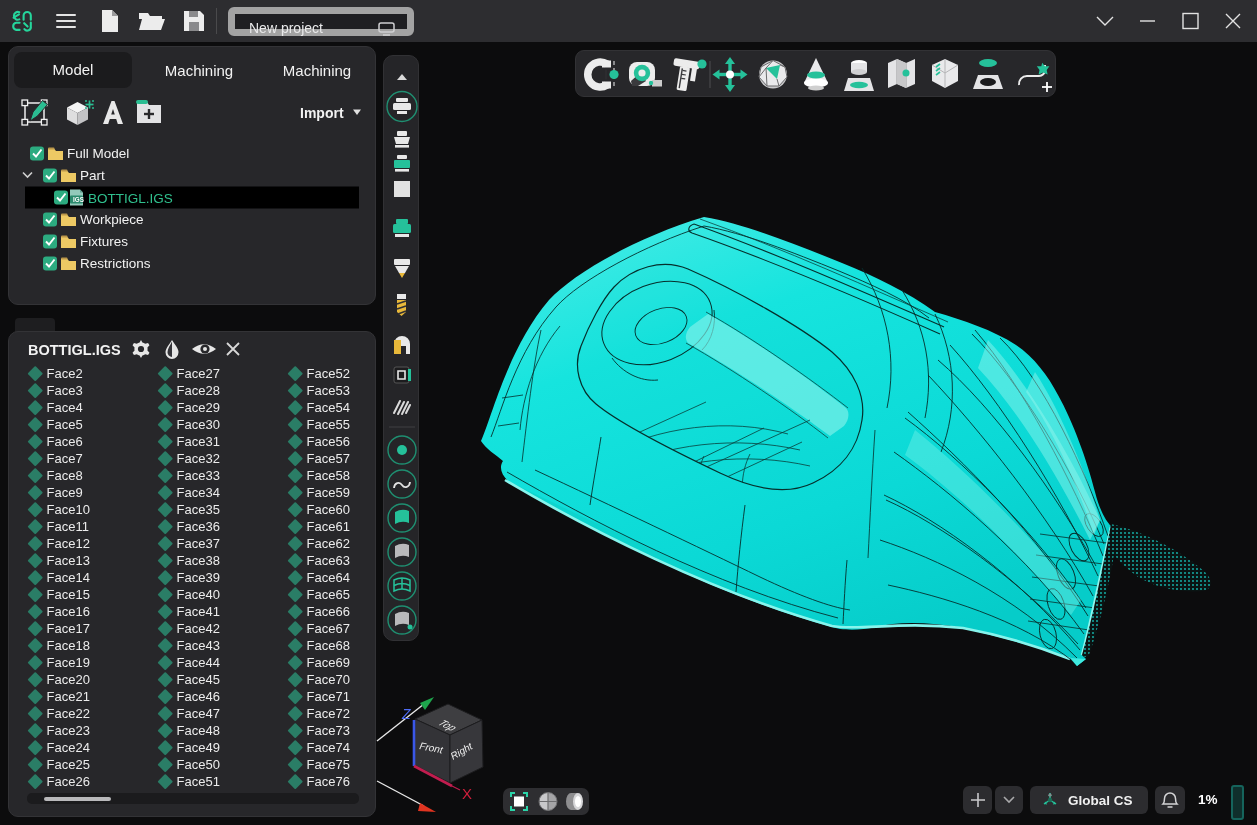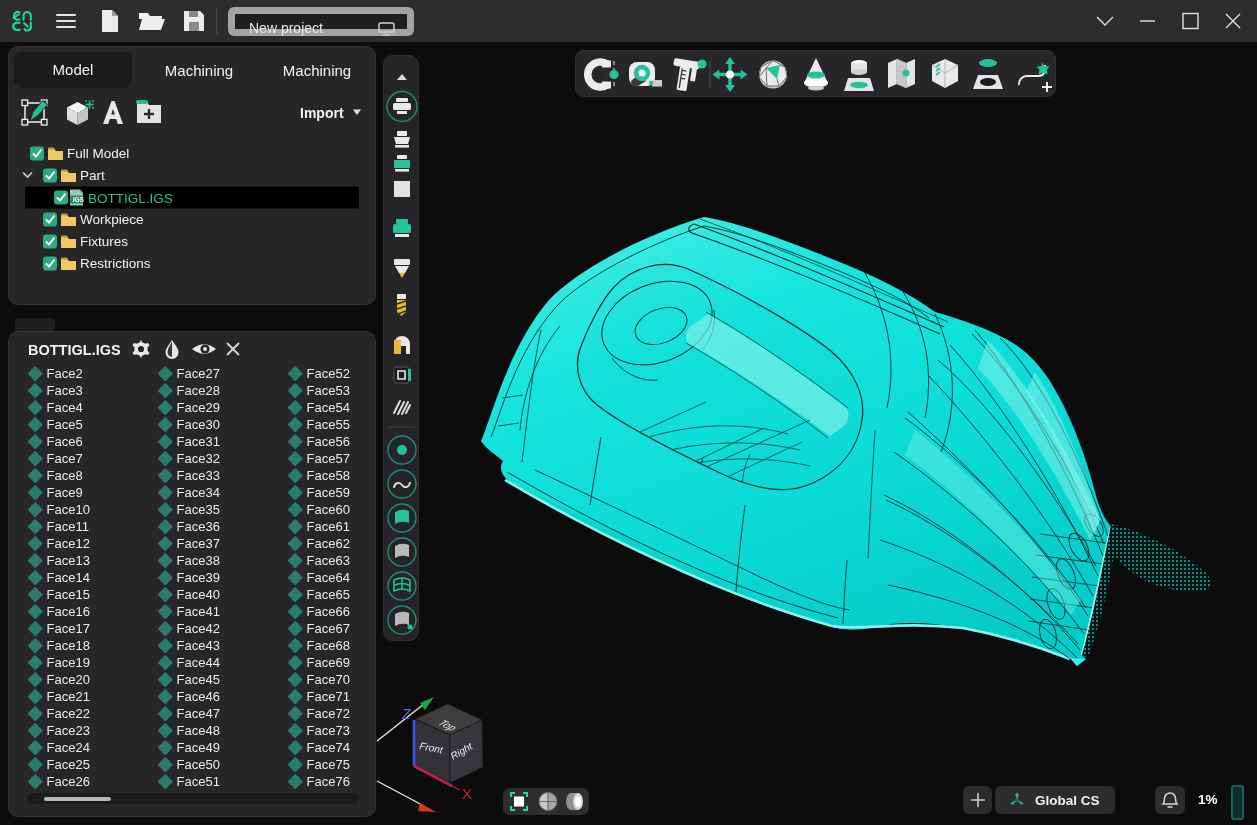--- a/index.html
+++ b/index.html
@@ -617,21 +617,21 @@
 <div class="brbtn" style="left:963px;width:29px">
 <svg width="16" height="16" viewBox="0 0 16 16">
         <path d="M8,1 L8,15 M1,8 L15,8" stroke="#c9c9cb" stroke-width="1.6"></path>
       </svg>
 </div>
 <div class="brbtn" style="left:995px;width:28px">
 <svg width="12" height="8" viewBox="0 0 12 8">
         <path d="M1,1 L6,6 L11,1" stroke="#a9a9ab" stroke-width="1.6" fill="none"></path>
       </svg>
 </div>
-<div class="brbtn" style="left:997px;width:118px;justify-content:flex-start;padding-left:11px">
+<div class="brbtn" style="left:1030px;width:118px;justify-content:flex-start;padding-left:11px">
 <svg width="18" height="18" viewBox="0 0 18 18">
 <g stroke="#25c19a" stroke-width="1.5" fill="none">
 <line x1="9" y1="9" x2="9" y2="2"></line>
           <line x1="9" y1="9" x2="3" y2="13"></line>
           <line x1="9" y1="9" x2="15" y2="13"></line>
 </g>
 <path d="M9,2 l-2,3 4,0 Z M3,13 l3.2,0.6 -1.8,-3 Z M15,13 l-3.2,0.6 1.8,-3 Z" fill="#25c19a"></path>
 <circle cx="9" cy="9" r="2.2" fill="#1a6e57"></circle>
 <circle cx="9" cy="4" r="1.6" fill="#8a8a8c"></circle>
 </svg>

